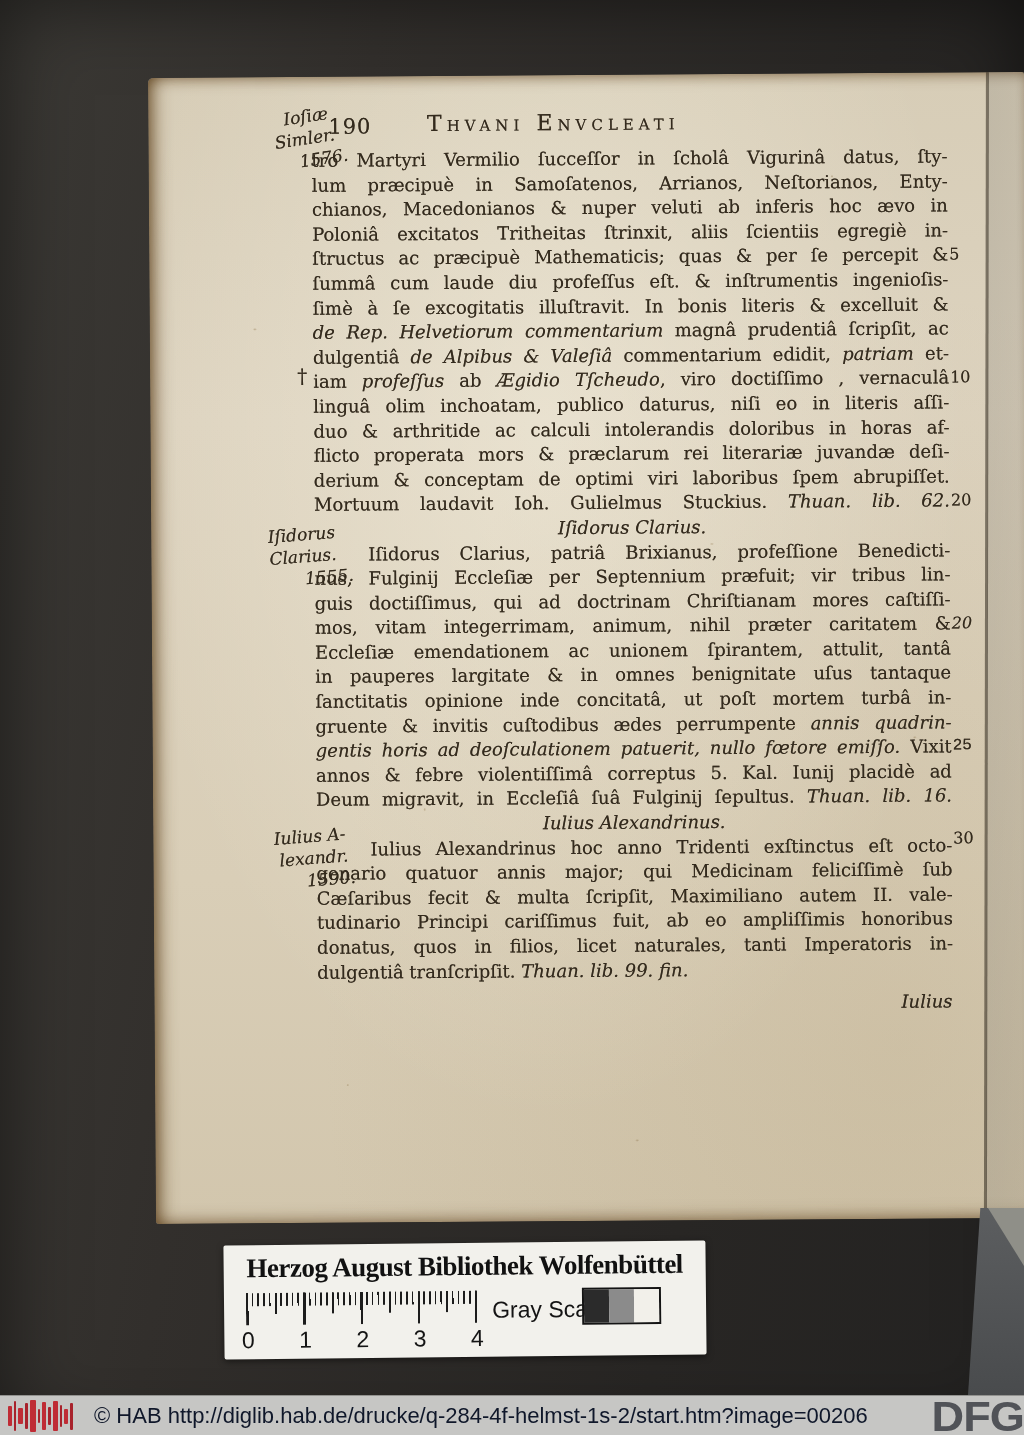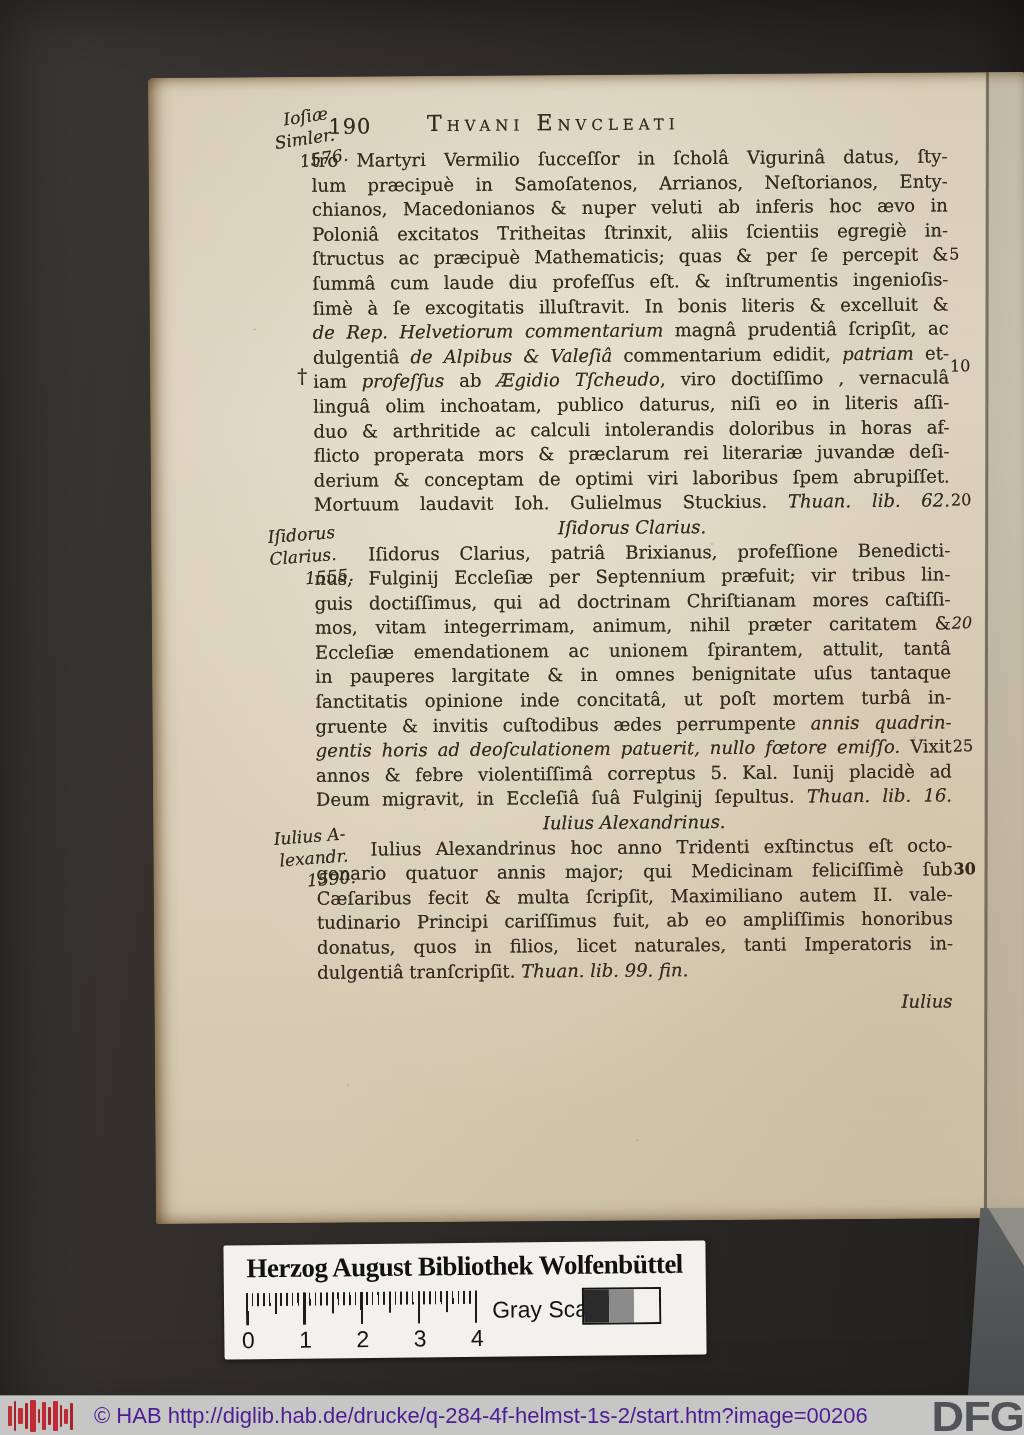--- a/index.html
+++ b/index.html
@@ -111,21 +111,21 @@
   
   .footer-bar{
     position:absolute;left:0;top:1395px;width:1024px;height:40px;
     background:#c6c6c4;border-top:1px solid #92928f;
   }
   .hab-logo{position:absolute;left:8px;top:0;height:40px;display:flex;align-items:center;gap:2px;}
   .hab-bar{background:#a8222b;border-radius:1px;}
   .hab-bar:nth-child(odd){background:#bf2c35;}
   .copyright{
     position:absolute;left:94px;top:0;line-height:40px;
-    font-family:"Liberation Sans",sans-serif;font-size:22px;color:#4c1d95;white-space:nowrap;
+    font-family:"Liberation Sans",sans-serif;font-size:22px;color:#0f172a;white-space:nowrap;
   }
   .dfg-logo{
     position:absolute;right:0;top:-4px;
     font-family:"Liberation Sans",sans-serif;font-weight:bold;font-size:43px;color:#515358;
     letter-spacing:-1px;transform:scaleX(1.05);transform-origin:right;
   }
 </style>
 </head>
 <body>
 
@@ -185,25 +185,25 @@
         <div class="row heading"><span class="it">Iulius Alexandrinus.</span></div>
         <div class="row line ind"><span>Iulius Alexandrinus hoc anno Tridenti exſtinctus eſt octo-</span></div>
         <div class="row line"><span>genario quatuor annis major; qui Medicinam feliciſſimè ſub</span></div>
         <div class="row line"><span>Cæſaribus fecit &amp; multa ſcripſit, Maximiliano autem II. vale-</span></div>
         <div class="row line"><span>tudinario Principi cariſſimus fuit, ab eo ampliſſimis honoribus</span></div>
         <div class="row line"><span>donatus, quos in filios, licet naturales, tanti Imperatoris in-</span></div>
         <div class="row line noj"><span>dulgentiâ tranſcripſit.  </span><span class="it">Thuan. lib. 99. fin.</span></div>
       </div>
     <div>
         <div class="linenum" style="top: 172px;">5</div>
-        <div class="linenum" style="top: 284px;">10</div>
+        <div class="linenum" style="top: 295px;">10</div>
         <div class="linenum" style="top: 418px;">20</div>
         <div class="linenum" style="top: 541px; font-style: italic;">20</div>
-        <div class="linenum" style="top: 664px;">25</div>
-        <div class="linenum" style="top: 787px; font-weight: bold;">30</div>
+        <div class="linenum" style="top: 664px; font-family: Liberation Mono, monospace;">25</div>
+        <div class="linenum" style="top: 756px;">30</div>
       </div>
     <div class="catchword">Iulius</div>
 
     <div class="adjacent-strip"></div>
     <div class="page-edge-line"></div>
   </div>
 
   <div class="fore-edge-wedge"></div>
   <div class="fore-edge-light"></div>
 

